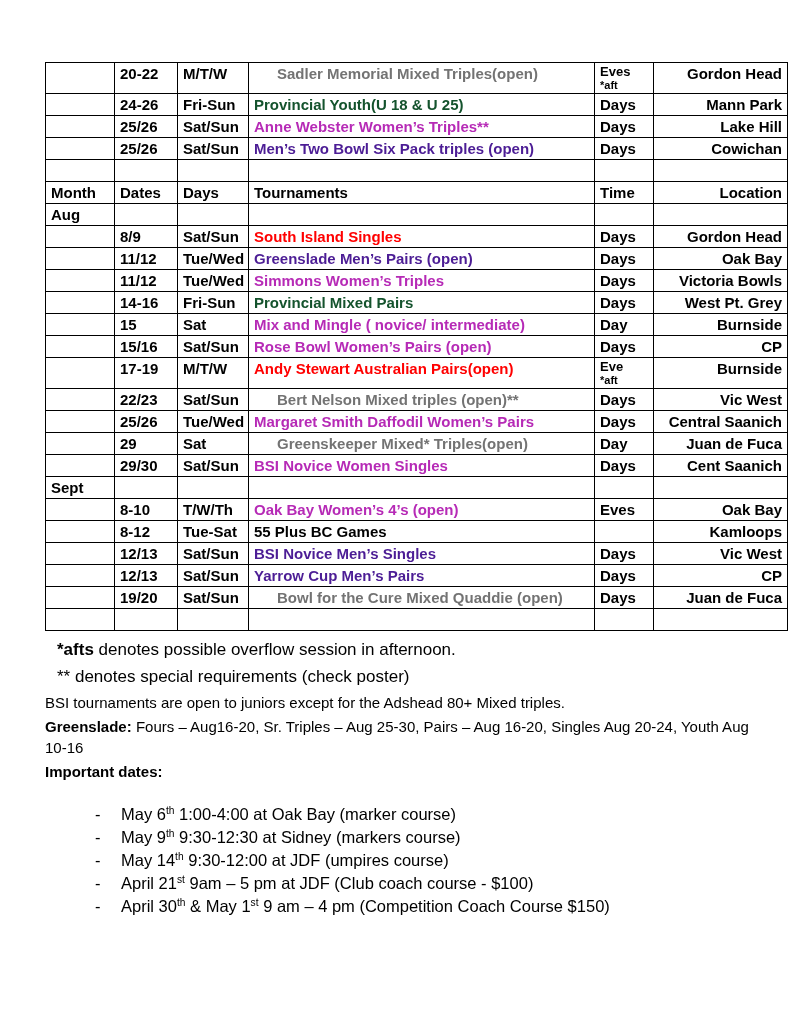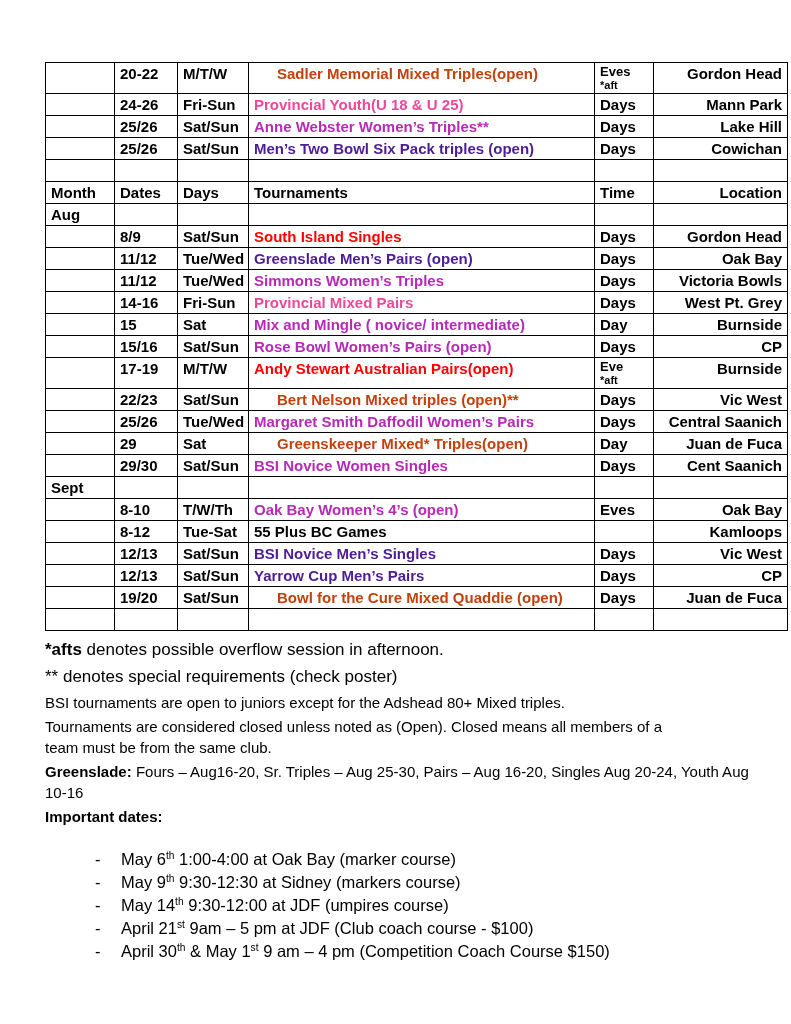--- a/index.html
+++ b/index.html
@@ -45,33 +45,33 @@
   .col-time      { width: 48px; }
   .col-location  { width: 123px; text-align: right; }
   tr.row-empty td { height: 17px; }
   .time-sub {
     display: block;
     font-size: 11px;
     font-weight: bold;
     line-height: 12px;
   }
   .small-time { font-size: 13px; line-height: 14px; }
-  .c-blue    { color: #c2410c; padding-left: 28px; }
-  .c-orange  { color: #ec4899; }
+  .c-blue    { color: #737373; padding-left: 28px; }
+  .c-orange  { color: #14532d; }
   .c-magenta { color: #B62AB6; }
   .c-red     { color: #FF0000; }
   .c-green   { color: #4c1d95; }
   .c-black   { color: #000000; }
   .notes {
     padding-left: 45px;
     padding-top: 7px;
     width: 716px;
   }
   .note-line { margin: 0 0 3px 0; }
-  .note-lg { font-size: 17px; line-height: 23px; margin-bottom: 4px; }
+  .note-lg { font-size: 17px; line-height: 23px; margin-bottom: 4px; margin-left: 12px; }
   .note-md { font-size: 15px; line-height: 21px; }
   .note-narrow { max-width: 652px; }
   .note-bold { font-weight: bold; }
   .dates-list {
     list-style: none;
     margin: 22px 0 0 0;
     padding: 0 0 0 95px;
     font-size: 16.5px;
   }
   .dates-list li {
@@ -296,21 +296,20 @@
             <td class="col-location"></td>
           </tr>
         </tbody>
     </table>
   </div>
 
   <div class="notes">
       <div class="note-line note-lg"><span class="note-bold">*afts</span><span> denotes possible overflow session in afternoon.</span></div>
       <div class="note-line note-lg"><span>** denotes special requirements (check poster)</span></div>
       <div class="note-line note-md"><span>BSI tournaments are open to juniors except for the Adshead 80+ Mixed triples.</span></div>
-      <div class="note-line note-md note-narrow"><span>Tournaments are considered closed unless noted as (Open). Closed means all members of a team must be from the same club.</span></div>
       <div class="note-line note-md"><span class="note-bold">Greenslade:</span><span>  Fours – Aug16-20, Sr. Triples – Aug 25-30, Pairs – Aug 16-20, Singles Aug 20-24, Youth Aug 10-16</span></div>
       <div class="note-line note-md"><span class="note-bold">Important dates:</span></div>
     </div>
 
   <ul class="dates-list">
       <li><span class="dash">-</span><span>May 6</span><sup>th</sup><span> 1:00-4:00 at Oak Bay (marker course)</span></li>
       <li><span class="dash">-</span><span>May 9</span><sup>th</sup><span> 9:30-12:30 at Sidney (markers course)</span></li>
       <li><span class="dash">-</span><span>May 14</span><sup>th</sup><span> 9:30-12:00 at JDF (umpires course)</span></li>
       <li><span class="dash">-</span><span>April 21</span><sup>st</sup><span> 9am – 5 pm  at JDF  (Club coach course - $100)</span></li>
       <li><span class="dash">-</span><span>April 30</span><sup>th</sup><span> &amp; May 1</span><sup>st</sup><span>  9 am – 4 pm (Competition Coach Course $150)</span></li>

